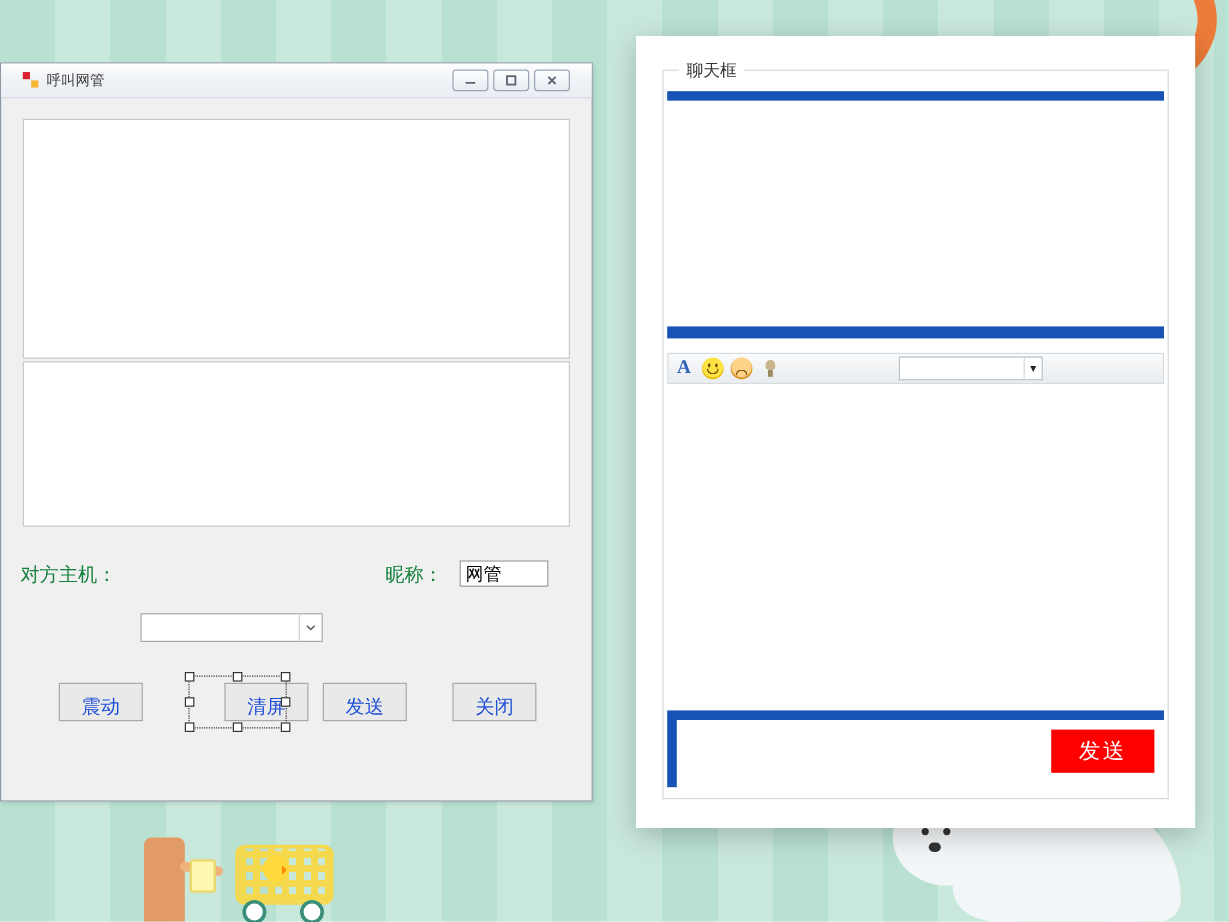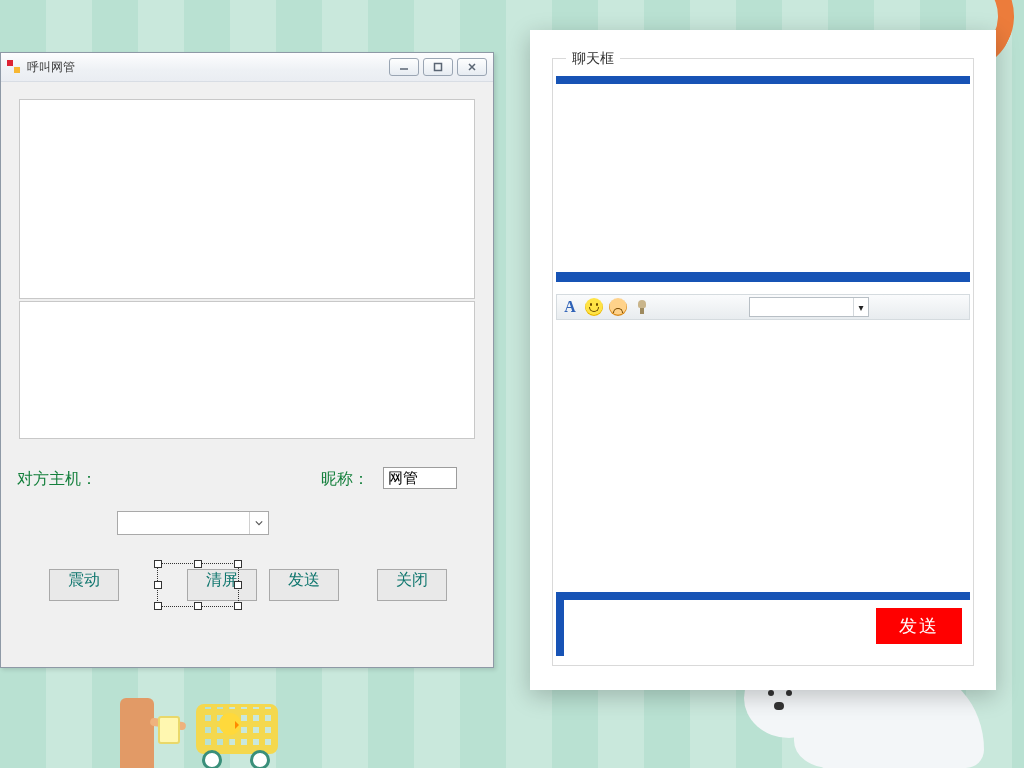--- a/index.html
+++ b/index.html
@@ -44,21 +44,21 @@
   .bear .paw.p1{right:130px;bottom:-2px;} .bear .paw.p2{right:30px;bottom:-2px;}
 
   
   .win{
     position:absolute;left:0;top:52px;width:492px;height:614px;
     background:#f0f0f0;border:1px solid #8e99a6;box-shadow:2px 2px 4px rgba(0,0,0,.12);
     font-size:14px;color:#333;
   }
   .win .titlebar{
     height:28px;background:linear-gradient(#fdfdfe,#eef1f5 60%,#eaedf2);
-    border-bottom:1px solid #d8dde4;display:flex;align-items:center;padding:0 6px;
+    border-bottom:1px solid #d8dde4;display:flex;align-items:center;padding:0 18px;
     font-size:12px;color:#3a3a3a;
   }
   .win .app-icon{width:14px;height:14px;margin-right:6px;display:inline-block;position:relative;}
   .win .app-icon:before{content:"";position:absolute;left:0;top:0;width:6px;height:6px;background:#d23;}
   .win .app-icon:after{content:"";position:absolute;left:7px;top:7px;width:6px;height:6px;background:#f7b733;}
   .win .title{flex:1;}
   .win .ctrls{display:flex;gap:4px;}
   .win .ctrl{
     width:28px;height:16px;border:1px solid #9aa5b3;border-radius:3px;
     background:linear-gradient(#fdfefe,#e7ecf2);display:flex;align-items:center;justify-content:center;
@@ -75,21 +75,21 @@
   .txt{position:absolute;height:22px;border:1px solid #9c9c9c;background:#fff;font-family:"SimSun",monospace;font-size:15px;padding:1px 4px;box-sizing:border-box;}
   .txt.host{left:118px;top:376px;width:158px;}
   .txt.nick{left:372px;top:376px;width:74px;}
   .combo{position:absolute;left:106px;top:420px;width:150px;height:22px;border:1px solid #a9a9a9;background:#fff;display:flex;align-items:center;}
   .combo .sel{flex:1;padding:0 4px;font-size:13px;white-space:nowrap;overflow:hidden;}
   .combo .drop{width:18px;height:100%;display:flex;align-items:center;justify-content:center;border-left:1px solid #d0d0d0;}
   .combo .drop svg{width:8px;height:8px;}
   .btn{
     position:absolute;width:68px;height:30px;top:478px;
     background:#e9e9e9;border:1px solid #a9a9a9;
-    display:flex;align-items:flex-start;justify-content:center;font-size:16px;color:#0f766e;
+    display:flex;align-items:flex-end;justify-content:center;font-size:16px;color:#1d4ed8;
   }
   .btn.shake{left:38px;} .btn.clear{left:152px;margin-left:24px;} .btn.send{left:258px;} .btn.close{left:366px;}
   
   .handles{position:absolute;left:146px;top:472px;width:80px;height:42px;border:1px dotted #333;pointer-events:none;}
   .h{position:absolute;width:6px;height:6px;background:#fff;border:1px solid #333;}
   .h.tl{left:-4px;top:-4px}.h.tm{left:50%;top:-4px;transform:translateX(-50%)}.h.tr{right:-4px;top:-4px}
   .h.ml{left:-4px;top:50%;transform:translateY(-50%)}.h.mr{right:-4px;top:50%;transform:translateY(-50%)}
   .h.bl{left:-4px;bottom:-4px}.h.bm{left:50%;bottom:-4px;transform:translateX(-50%)}.h.br{right:-4px;bottom:-4px}
 
   

